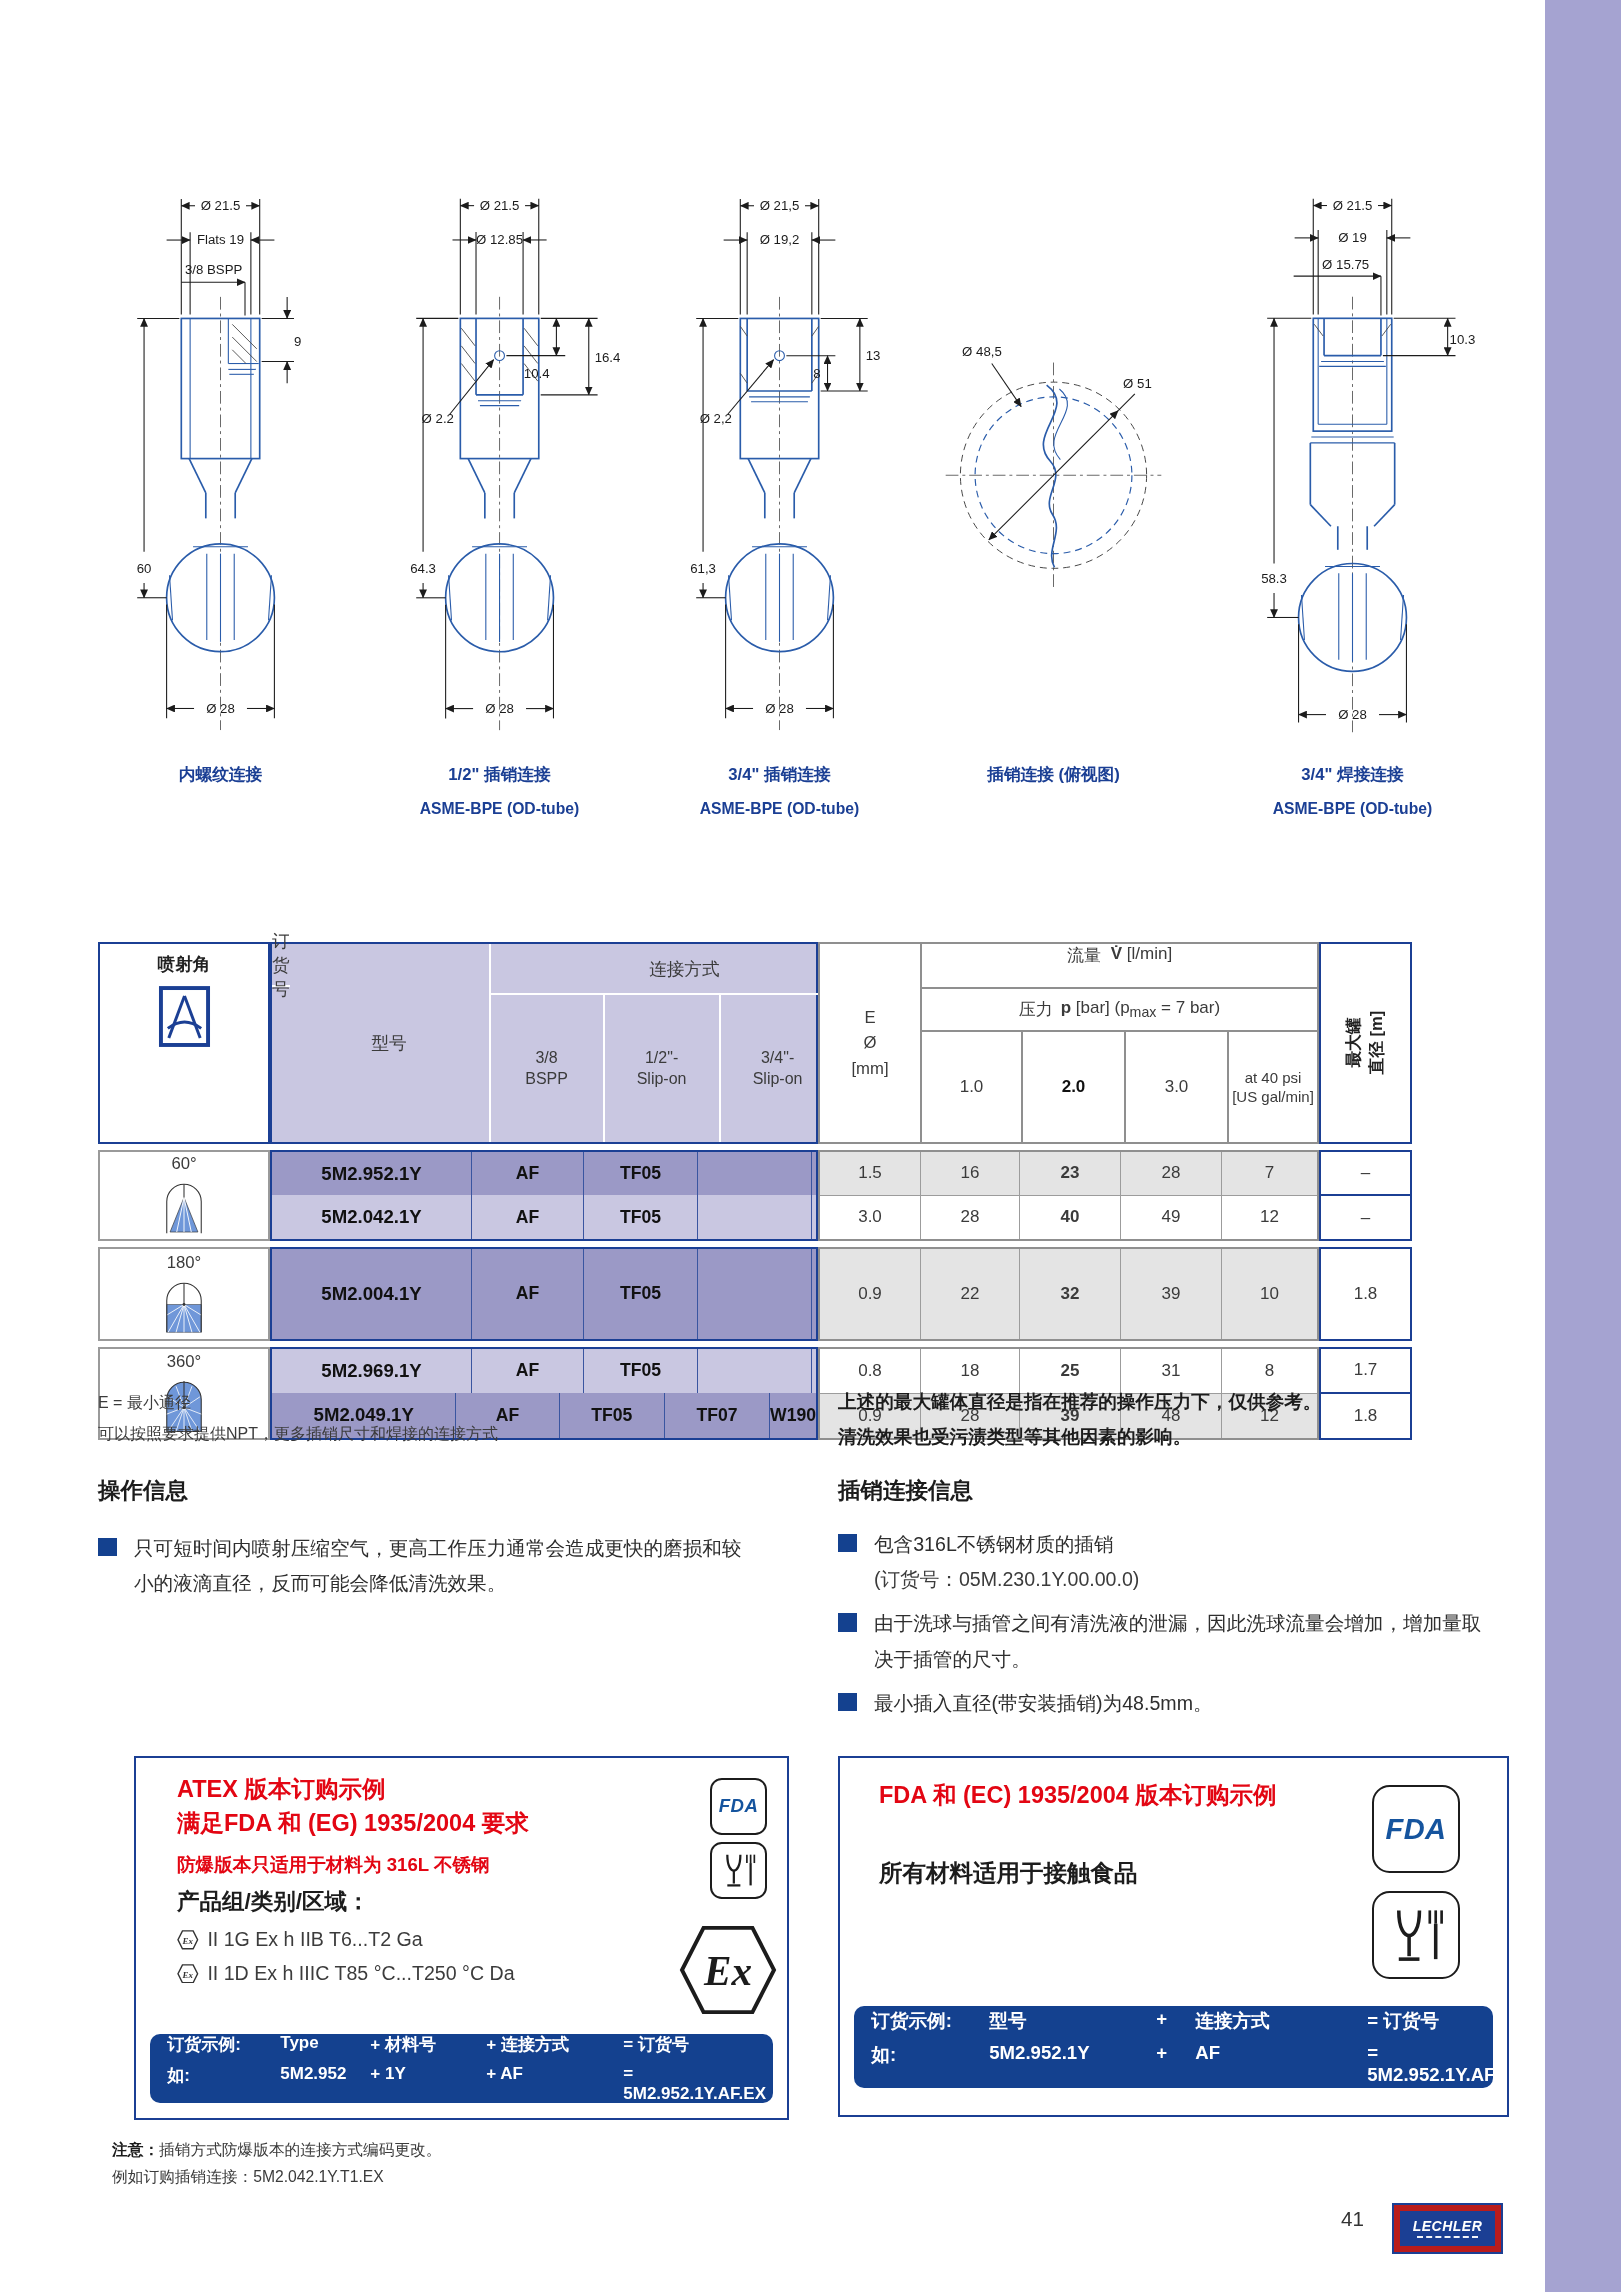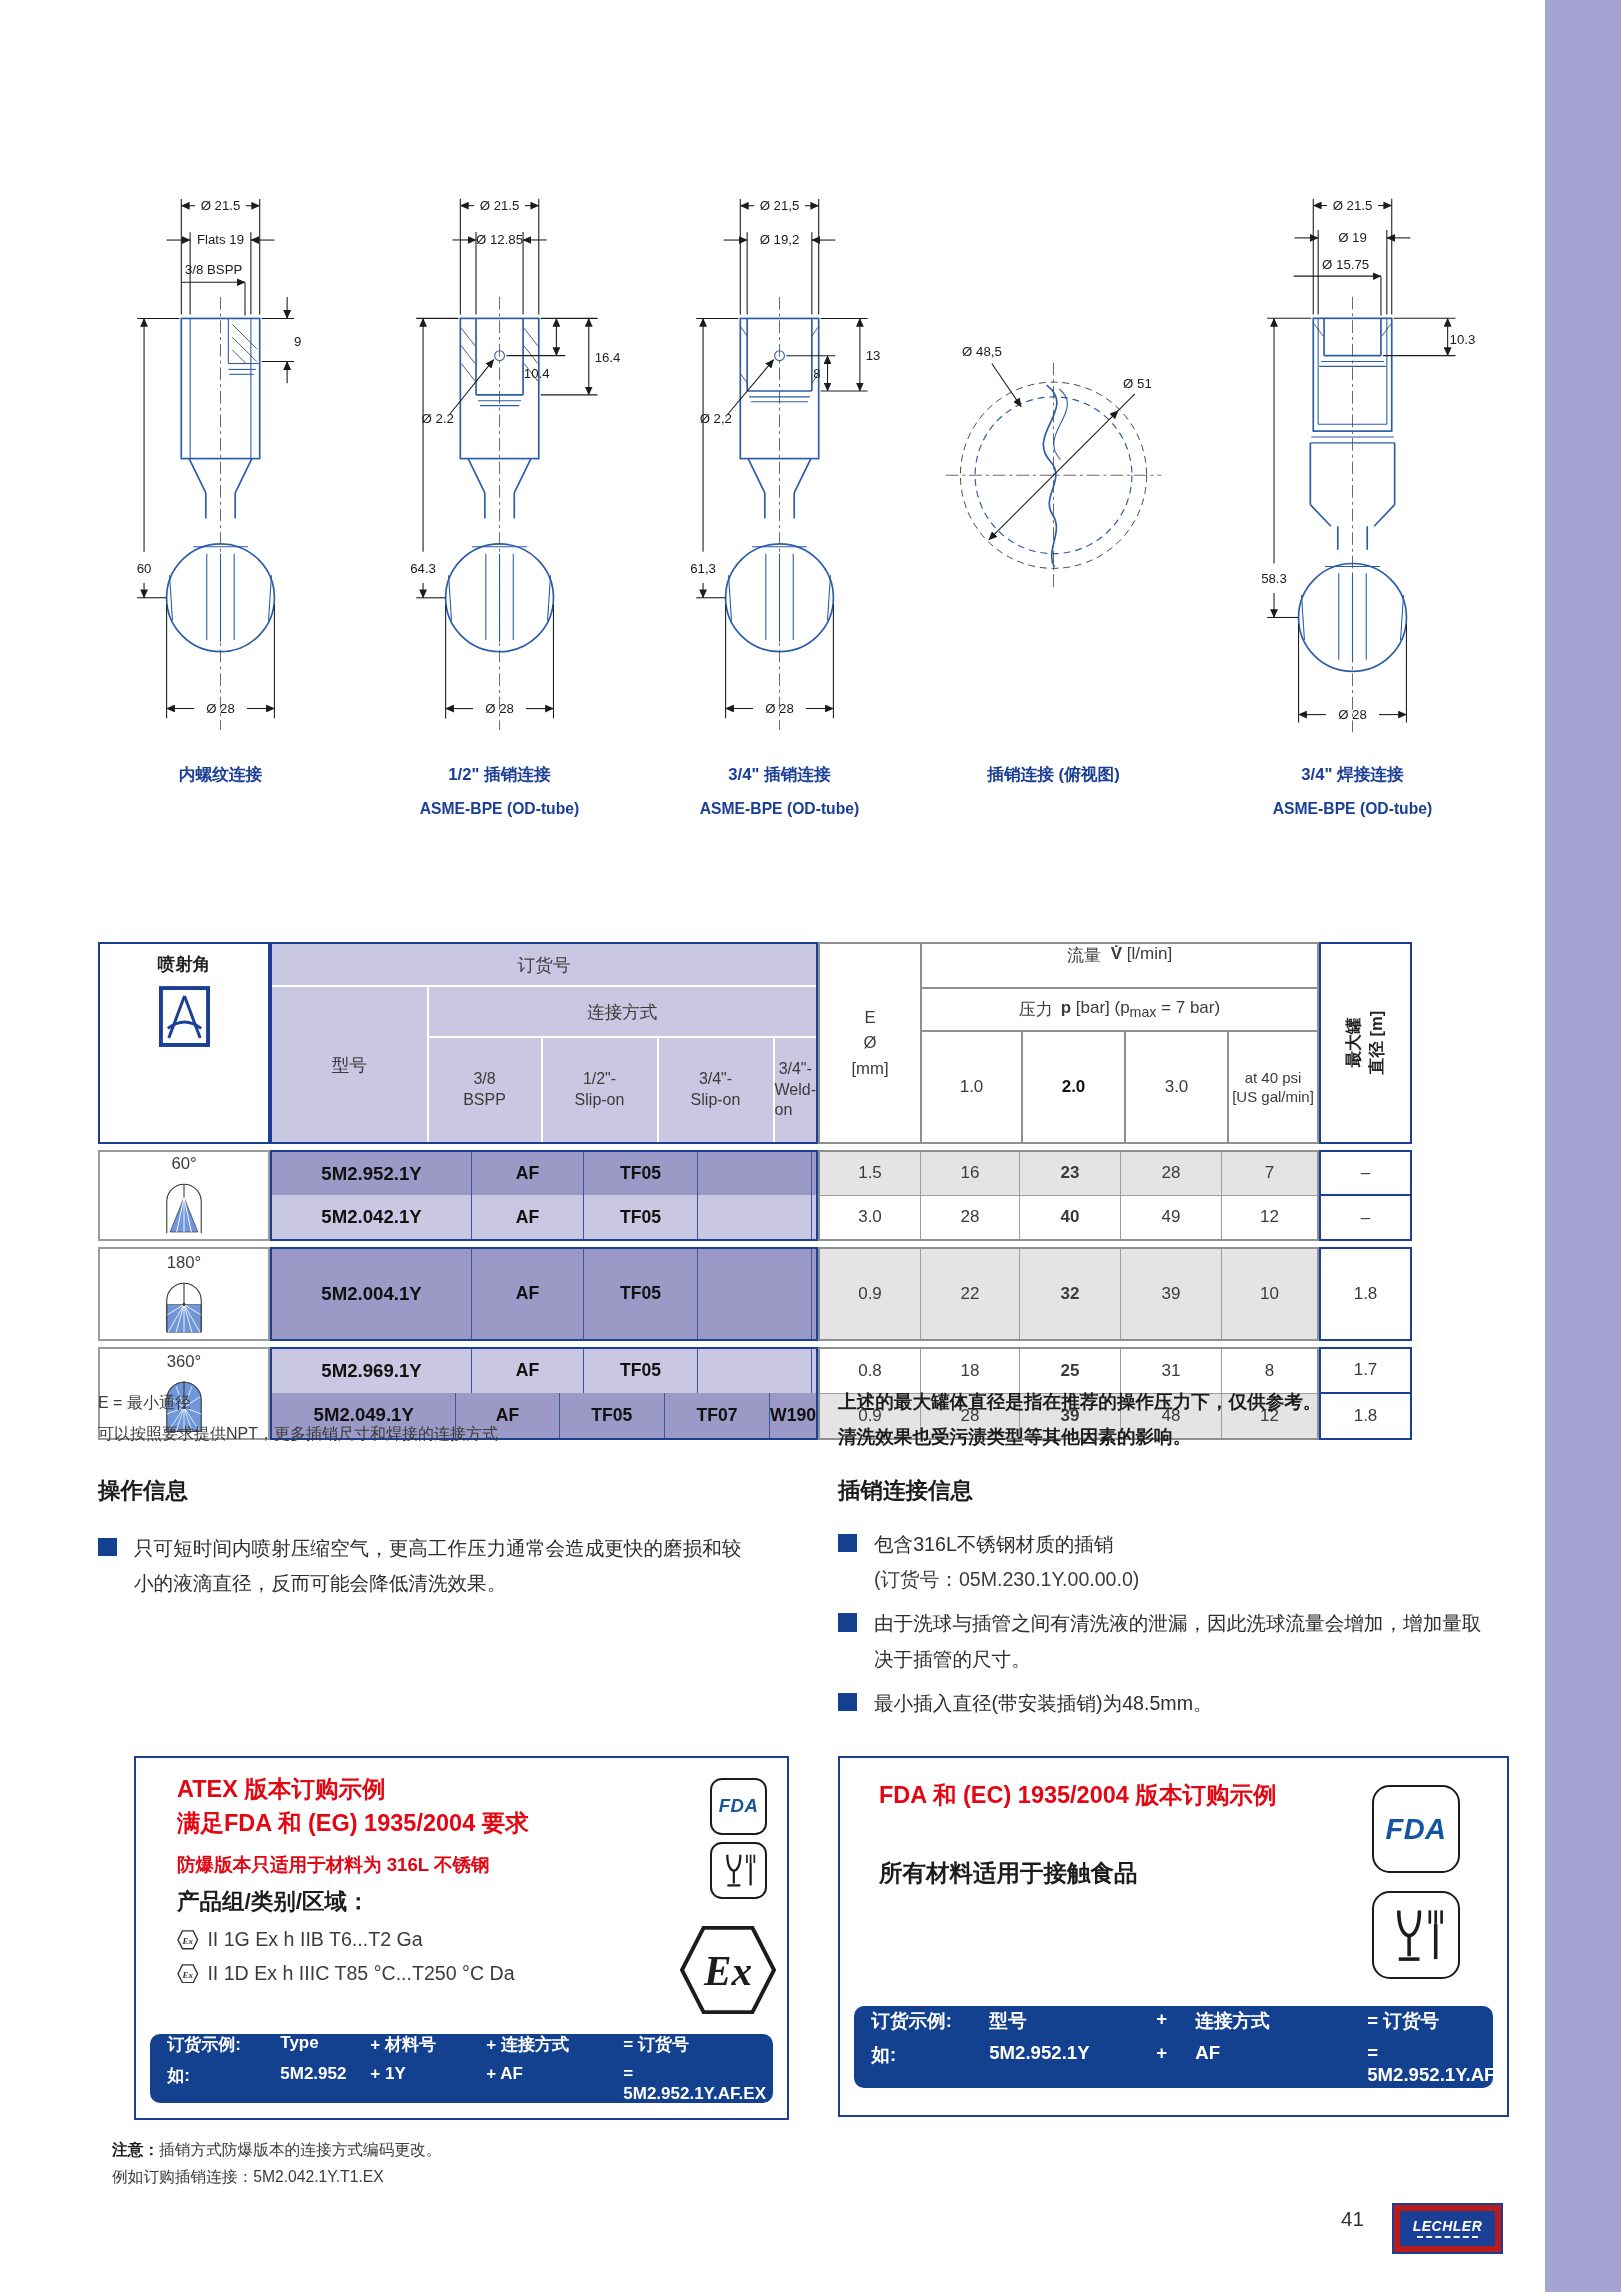--- a/index.html
+++ b/index.html
@@ -18,21 +18,21 @@
   .caption{position:absolute;top:767px;width:255px;text-align:center;color:#1b3f94;font-weight:bold;font-size:16.7px;line-height:1;}
   .caption .l2{margin-top:17.6px;font-size:15.7px;}
 
   
   .tbl{position:absolute;left:98px;top:902px;width:1411px;}
   .thead{display:flex;height:202px;margin-top:40px;}
   .h-angle{width:172px;box-sizing:border-box;border:2.5px solid #1b3f94;background:#fff;
            display:flex;flex-direction:column;align-items:center;padding-top:7.8px;}
   .h-angle .lbl{font-weight:bold;font-size:17.6px;color:#222;}
   .h-purple{width:548px;box-sizing:border-box;border:2.5px solid #1b3f94;background:#c9c7e1;
-            display:flex;flex-direction:column;color:#3b3b3b;font-size:17.6px;}
+            display:flex;color:#3b3b3b;font-size:17.6px;}
   .hp-r1{height:41px;border-bottom:2px solid #fff;display:flex;align-items:center;justify-content:center;}
   .hp-lower{flex:1;display:flex;}
   .hp-model{width:199px;border-right:2px solid #fff;display:flex;align-items:center;justify-content:center;}
   .hp-right{flex:1;display:flex;flex-direction:column;}
   .hp-conn{height:49px;border-bottom:2px solid #fff;display:flex;align-items:center;justify-content:center;}
   .hp-subs{flex:1;display:flex;font-size:16px;}
   .hp-sub{border-left:2px solid #fff;display:flex;flex-direction:column;align-items:center;justify-content:center;line-height:1.3;}
   .hp-sub:first-child{border-left:none;}
   .w1{width:112px}.w2{width:114px}.w3{width:114px}.w4{flex:1}
   .h-e{width:104px;box-sizing:border-box;border:2px solid #8f8f8f;background:#fff;display:flex;flex-direction:column;

